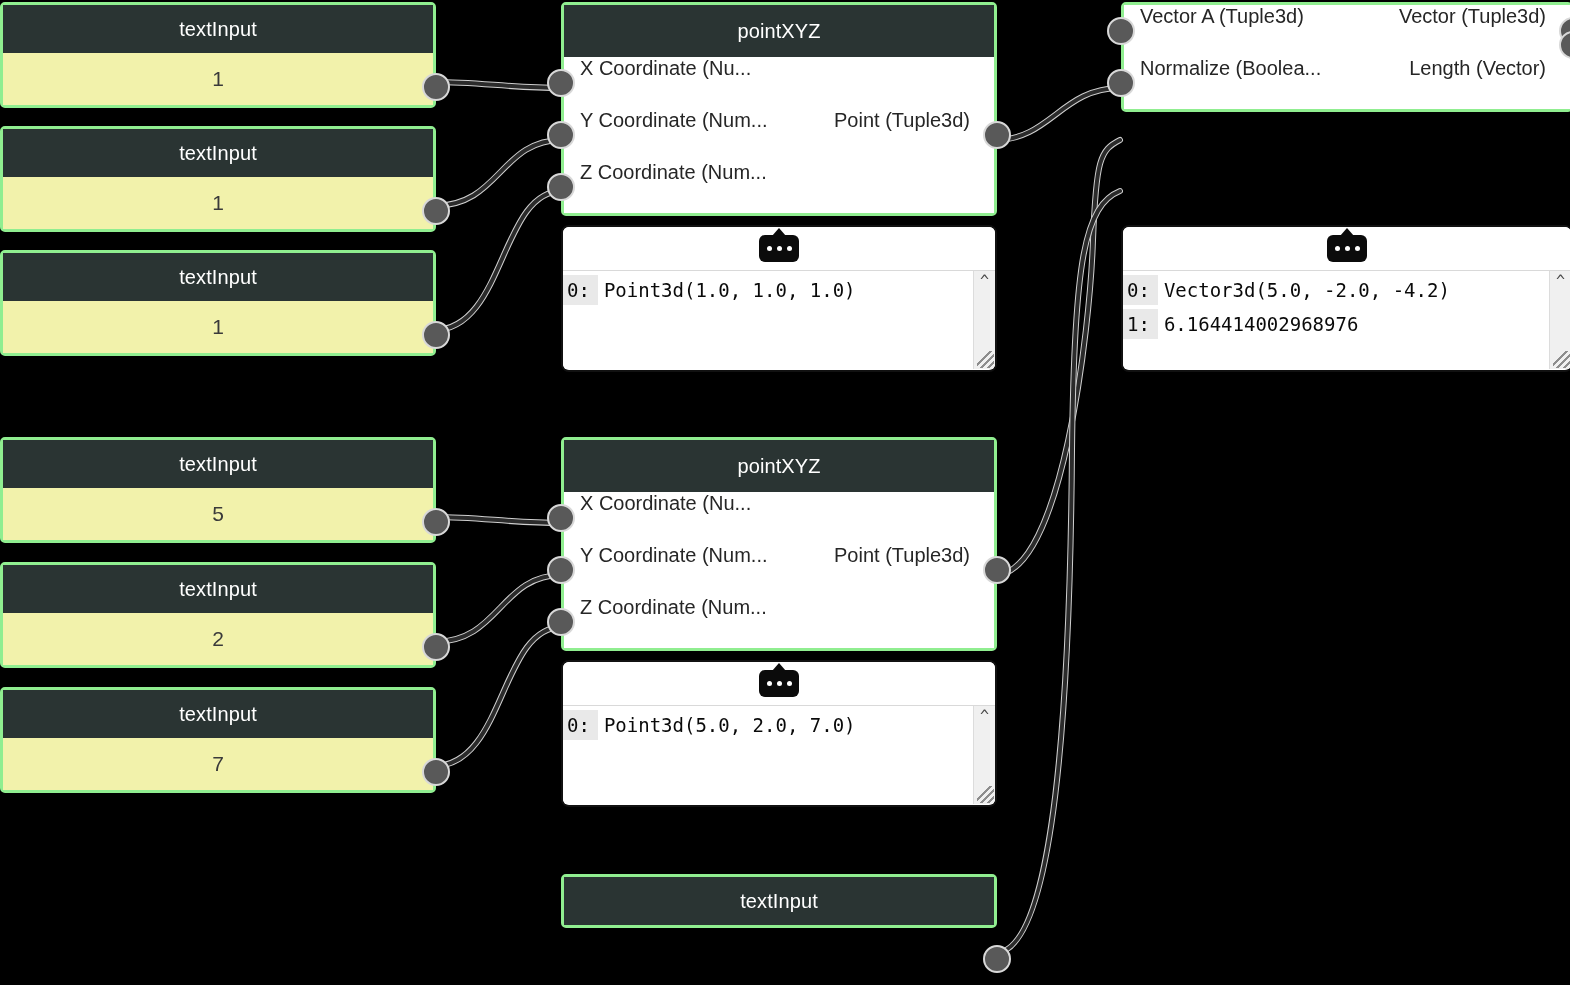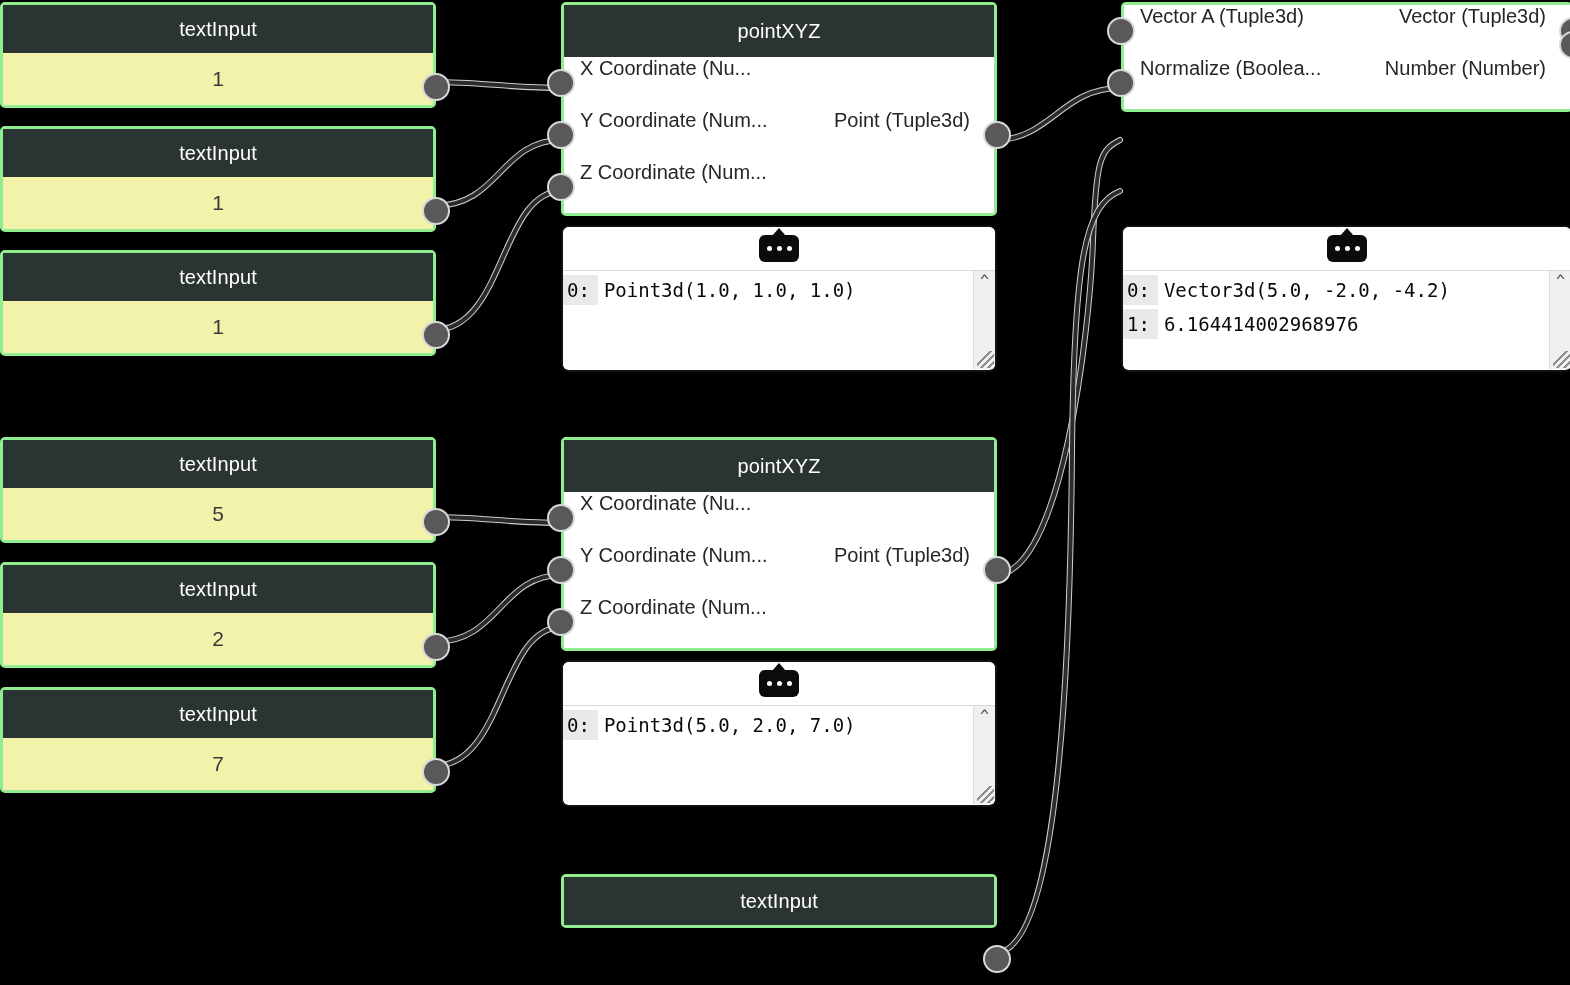--- a/index.html
+++ b/index.html
@@ -347,21 +347,21 @@
   <div class="node fn-node" style="left:1121px; top:2px; width:452px;">
     <div class="fn-body">
       <div class="port-row">
         <span class="port-label in">Vector A (Tuple3d)</span>
         <span class="port-label out">Vector (Tuple3d)</span>
         <div class="knob" style="left:-17px; top:12px;"></div>
         <div class="knob" style="right:-17px; top:12px;"></div>
       </div>
       <div class="port-row">
         <span class="port-label in">Normalize (Boolea...</span>
-        <span class="port-label out">Number (Number)</span>
+        <span class="port-label out">Length (Vector)</span>
         <div class="knob" style="left:-17px; top:12px;"></div>
         <div class="knob" style="right:-17px; top:-26px;"></div>
       </div>
     </div>
   </div>
 
   <div class="out-panel" style="left:1121px; top:225px; width:452px; height:147px;">
     <div class="out-head">
       <span class="dots-badge">
           <i></i>

